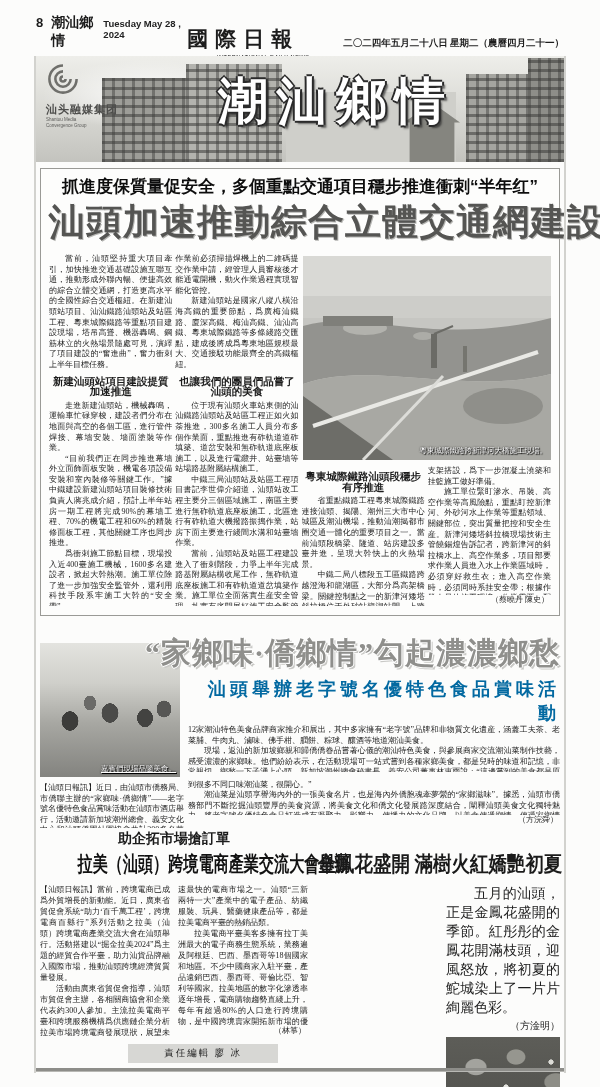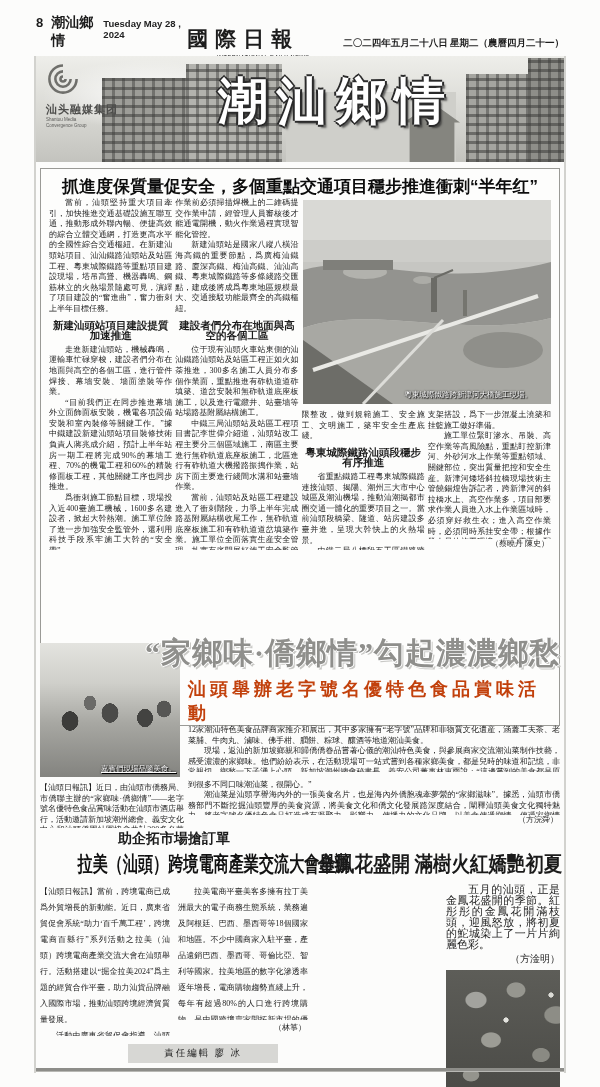--- a/index.html
+++ b/index.html
@@ -30,81 +30,81 @@
   .cloud{position:absolute;left:6px;top:4px;width:220px;height:70px;
          background:radial-gradient(closest-side,rgba(255,255,255,.95),rgba(255,255,255,0));}
   .mh-title{position:absolute;left:160px;top:12px;width:280px;text-align:center;font-size:50px;
             font-weight:bold;letter-spacing:9px;color:#fff;white-space:nowrap;
             text-shadow:-2px 0 #2a2a2a,2px 0 #2a2a2a,0 -2px #2a2a2a,0 2px #2a2a2a,3px 3px 2px rgba(40,40,40,.7);}
   .mh-logo{position:absolute;left:10px;top:6px;width:96px;text-align:left;}
   .mh-logo-cn{font-size:11px;font-weight:bold;color:#4e4e4c;letter-spacing:1px;margin-top:2px;}
   .mh-logo-en{font-size:4.5px;color:#5c5c5a;font-family:"Liberation Sans",sans-serif;line-height:5.5px;}
 
   
-  .main-box{position:absolute;left:40px;top:168px;width:520px;height:558px;border:1px solid #9a9a96;
+  .main-box{position:absolute;left:40px;top:168px;width:520px;height:448px;border:1px solid #9a9a96;
             background:#fdfdfc;padding:6px 8px 0;}
   .kicker{text-align:center;font-size:17px;font-weight:bold;font-family:"Liberation Sans",sans-serif;
           white-space:nowrap;color:#0d0d0d;}
   .main-headline{text-align:center;font-size:36px;font-weight:bold;letter-spacing:1px;color:#555553;
                  white-space:nowrap;margin:1px 0 7px;text-shadow:1px 1px 0 #b5b5b2;}
   .mcols{position:relative;display:flex;gap:3px;height:352px;}
   .mcol{flex:1 1 0;overflow:hidden;font-size:8px;line-height:10.6px;text-align:justify;display:flex;flex-direction:column;}
   .mcol p{margin:0;text-indent:2em;}
   .mcol p.cont{text-indent:0;}
   .mcol p.fill{flex:1 1 auto;overflow:hidden;}
   .colsub{font-size:10.5px;font-weight:bold;font-family:"Liberation Sans",sans-serif;text-align:center;
           margin:5px 0 4px;flex:0 0 auto;}
   .spacer{flex:0 0 auto;height:212px;}
   .byline{text-align:right;font-size:8px;flex:0 0 auto;padding-right:2px;}
   .mphoto{position:absolute;top:2px;right:0;width:248px;height:204px;background:#c8c8c5;overflow:hidden;}
-  .photo-cap{position:absolute;right:19px;bottom:4px;font-size:7.5px;color:#fff;
+  .photo-cap{position:absolute;right:4px;bottom:4px;font-size:7.5px;color:#fff;
              text-shadow:0 0 2px #000,1px 1px 1px #000;}
 
   
   .food{position:absolute;left:40px;top:613px;width:520px;height:215px;}
   .fphoto{position:absolute;left:0;top:30px;width:140px;height:134px;overflow:hidden;
           background:
            radial-gradient(14px 16px at 30px 78px,#3c3c3a 60%,transparent 61%),
            radial-gradient(14px 16px at 70px 70px,#4a4a48 60%,transparent 61%),
            radial-gradient(13px 15px at 105px 75px,#434341 60%,transparent 61%),
            radial-gradient(12px 14px at 124px 66px,#565654 60%,transparent 61%),
            radial-gradient(10px 12px at 50px 60px,#6a6a68 60%,transparent 61%),
            linear-gradient(#e3e3df 0%,#cfcfca 30%,#a7a7a2 60%,#83837f 100%);}
   .food-headline{position:absolute;right:0;top:20px;white-space:nowrap;font-size:30px;font-weight:bold;
                  color:#8f8f8c;letter-spacing:1px;
                  text-shadow:-1px 0 #fff,1px 0 #fff,0 -1px #fff,0 1px #fff,2px 2px 0 #c9c9c6;}
-  .food-subhead{position:absolute;left:148px;right:0;top:64px;text-align:left;font-size:18px;
-                font-weight:bold;letter-spacing:4px;color:#c2410c;}
+  .food-subhead{position:absolute;left:148px;right:0;top:64px;text-align:right;font-size:18px;
+                font-weight:bold;letter-spacing:4px;color:#0369a1;}
   .food-intro{position:absolute;left:0;top:170px;width:144px;height:45px;overflow:hidden;
               font-size:8px;line-height:10.6px;text-align:justify;}
   .fcols{position:absolute;left:148px;right:0;top:112px;bottom:2px;display:flex;gap:8px;flex-direction:column;}
   .fcol{flex:1 1 0;overflow:hidden;font-size:8px;line-height:10.6px;text-align:justify;display:flex;flex-direction:column;}
   .fcol p{margin:0;text-indent:2em;}
   .fcol p.cont{text-indent:0;}
   .fcol p.fill{flex:1 1 auto;overflow:hidden;}
 
   
   .bottom{position:absolute;left:40px;top:830px;width:520px;height:236px;}
   .lamei{position:absolute;left:0;top:0;width:268px;}
   .lamei-kicker{text-align:center;font-size:14px;font-weight:bold;font-family:"Liberation Sans",sans-serif;}
   .lamei-headline{text-align:center;font-size:21px;font-weight:bold;font-family:"Liberation Sans",sans-serif;
                   white-space:nowrap;transform:scaleX(.72);transform-origin:center;margin:2px 0 6px;color:#111;}
   .lcols{display:flex;gap:8px;height:152px;}
-  .lcol{flex:1 1 0;overflow:hidden;font-size:8px;line-height:16px;text-align:justify;display:flex;flex-direction:column;}
+  .lcol{flex:1 1 0;overflow:hidden;font-size:8px;line-height:11px;text-align:justify;display:flex;flex-direction:column;}
   .lcol p{margin:0;text-indent:2em;}
   .lcol p.cont{text-indent:0;}
   .lcol p.fill{flex:1 1 auto;overflow:hidden;}
   .editor-box{margin:8px 0 0 88px;width:150px;background:#d7d7d4;text-align:center;
               font-size:9.5px;padding:3px 0;letter-spacing:2px;}
 
   .flower{position:absolute;left:262px;top:20px;width:258px;}
   .flower-headline{text-align:center;font-size:21px;font-weight:bold;white-space:nowrap;
                    transform:scaleX(.88);transform-origin:center;color:#1a1a1a;}
   .fl-grid{display:grid;grid-template-columns:140px 114px;gap:4px;margin-top:6px;}
-  .fl-text{font-size:11px;line-height:11px;text-align:justify;}
+  .fl-text{font-size:14px;line-height:19px;text-align:justify;}
   .fl-text p{margin:0;text-indent:2em;}
   .fl-byline{text-align:right;font-size:10px;margin-top:2px;}
   .photo-tree{grid-row:1/3;height:186px;overflow:hidden;
      background:
       radial-gradient(26px 30px at 20px 40px,#4f4f4b 55%,transparent 60%),
       radial-gradient(30px 26px at 80px 22px,#585854 55%,transparent 60%),
       radial-gradient(24px 24px at 60px 70px,#454542 55%,transparent 60%),
       radial-gradient(20px 20px at 100px 60px,#61615d 55%,transparent 60%),
       radial-gradient(5px 9px at 40px 140px,#2e2e2c 60%,transparent 65%),
       radial-gradient(5px 9px at 78px 143px,#39393б 0%,#39393 0%,#393936 60%,transparent 65%),
@@ -162,41 +162,41 @@
       </svg>
       <div class="mh-logo-cn">汕头融媒集团</div>
       <div class="mh-logo-en">Shantou Media</div>
       <div class="mh-logo-en">Convergence Group</div>
     </div>
     <div class="mh-title">潮汕鄉情</div>
   </div>
 
   <section class="main-box">
     <div class="kicker">抓進度保質量促安全，多個重點交通項目穩步推進衝刺“半年红”</div>
+    <h1 class="main-headline" style="margin-top:0;margin-bottom:7px;">汕頭加速推動綜合立體交通網建設</h1>
     <div class="mcols">
       <div class="mcol">
         <p>當前，汕頭堅持重大項目牽引，加快推進交通基礎設施互聯互通，推動形成外聯內暢、便捷高效的綜合立體交通網，打造更高水平的全國性綜合交通樞紐。在新建汕頭站項目、汕汕鐵路汕頭站及站區工程、粵東城際鐵路等重點項目建設現場，塔吊高聳、機器轟鳴、鋼筋林立的火熱場景隨處可見，演繹了項目建設的“奮進曲”，奮力衝刺上半年目標任務。</p>
         <div class="colsub">新建汕頭站項目建設提質加速推進</div>
         <p>走進新建汕頭站，機械轟鳴，運輸車忙碌穿梭，建設者們分布在地面與高空的各個工區，進行管件焊接、幕墻安裝、墻面塗裝等作業。</p>
         <p>“目前我們正在同步推進幕墻外立面飾面板安裝，機電各項設備安裝和室內裝修等關鍵工作。”據中鐵建設新建汕頭站項目裝修技術負責人蔣兆成介紹，預計上半年站房一期工程將完成90%的幕墻工程、70%的機電工程和60%的精裝修面板工程，其他關鍵工序也同步推進。</p>
         <p>爲衝刺施工節點目標，現場投入近400臺施工機械，1600多名建設者，掀起大幹熱潮。施工單位除了進一步加強安全監管外，還利用科技手段系牢施工大幹的“安全帶”。</p>
         <p class="fill">該項目安全總監陳錫海告訴記者，現場機械防護采用網格化管理，按樓層分成13個網格區域，各網格員對區域內機械使用安全實行有效監督，從而提升機械安全操作水平。項目制定了“12111”動火管理制度——現場嚴格落實“1”個動火點、“2”個人即動火人和看火人、“1”個接火鬥、“1”組滅火器、“1”桶水，每個環節環環相扣，每一步都必不可少。同時，還爲傳統焊機安裝芯片，每次</p>
       </div>
       <div class="mcol">
         <p class="cont">作業前必須掃描焊機上的二維碼提交作業申請，經管理人員審核後才能通電開機，動火作業過程實現智能化管控。</p>
         <p>新建汕頭站是國家八縱八橫沿海高鐵的重要節點，爲廣梅汕鐵路、廈深高鐵、梅汕高鐵、汕汕高鐵、粵東城際鐵路等多條綫路交匯點，建成後將成爲粵東地區規模最大、交通接駁功能最齊全的高鐵樞紐。</p>
-        <div class="colsub">建設者們分布在地面與高空的各個工區</div>
+        <div class="colsub">也讓我們的團員們品嘗了汕頭的美食</div>
         <p>位于現有汕頭火車站東側的汕汕鐵路汕頭站及站區工程正如火如荼推進，300多名施工人員分布多個作業面，重點推進有砟軌道道砟填築、道岔安裝和無砟軌道底座板施工，以及進行電纜井、站臺墻等站場路基附屬結構施工。</p>
         <p>中鐵三局汕頭站及站區工程項目書記李世偉介紹道，汕頭站改工程主要分三個區域施工，南區主要進行無砟軌道底座板施工，北區進行有砟軌道大機撥路振搗作業，站房下面主要進行綫間水溝和站臺墻作業。</p>
         <p>當前，汕頭站及站區工程建設進入了衝刺階段，力爭上半年完成路基附屬結構收尾工作，無砟軌道底座板施工和有砟軌道道岔填築作業。施工單位全面落實生産安全管理，扎實有序開展好施工安全監管工作。</p>
         <p class="fill">“現場安全生產工作是重中之重，我們時刻緊抓安全生産這根弦，保障現場作業環境安全，扎實做好項目建設。”據李世偉介紹，項目部對所有進場施工人員進行專業的安全生産教育和培訓，對施工人員作業內容的安全風險點進行排查、梳理、確認，進行安全交底；每個作業區域隨時有安全監督和檢查人員。每周會舉行例會，對所有現場負責人和代表人員進行安全生産的案例培訓，周</p>
       </div>
       <div class="mcol">
         <div class="spacer"></div>
-        <p class="cont">限整改，做到規範施工、安全施工、文明施工，築牢安全生產底綫。</p>
         <div class="colsub">粵東城際鐵路汕頭段穩步有序推進</div>
         <p>省重點鐵路工程粵東城際鐵路連接汕頭、揭陽、潮州三大市中心城區及潮汕機場，推動汕潮揭都市圈交通一體化的重要項目之一。當前汕頭段橋梁、隧道、站房建設多臺并進，呈現大幹快上的火熱場景。</p>
         <p class="fill">中鐵二局八標段五工區鐵路跨越澄海和龍湖區，大部分爲高架橋梁。關鍵控制點之一的新津河矮塔斜拉橋位于外砂站龍湖站間，上跨新津河道，目前正在推進70號主墩0號塊鋼筋綁扎，71號主墩0號塊</p>
       </div>
       <div class="mcol">
         <div class="spacer"></div>
         <p class="cont">支架搭設，爲下一步混凝土澆築和挂籃施工做好準備。</p>
         <p class="fill">施工單位緊盯滲水、吊裝、高空作業等高風險點，重點盯控新津河、外砂河水上作業等重點領域、關鍵部位，突出質量把控和安全生産。新津河矮塔斜拉橋現場技術主管饒錫煌告訴記者，跨新津河的斜拉橋水上、高空作業多，項目部要求作業人員進入水上作業區域時，必須穿好救生衣；進入高空作業時，必須同時系挂安全帶；根據作業人員的施工環境、作業需要，配足配齊勞保用品。“通過落實落細安全生産措施，規範作業流程，強化項目建設現場管理，安全穩步推進項目建設。”</p>
         <div class="byline">（蔡曉丹 陳史）</div>
       </div>
@@ -248,20 +248,21 @@
     <div class="lamei">
       <div class="lamei-kicker">助企拓市場搶訂單</div>
       <div class="lamei-headline">拉美（汕頭）跨境電商產業交流大會舉辦</div>
       <div class="lcols">
         <div class="lcol">
           <p class="cont">【汕頭日報訊】當前，跨境電商已成爲外貿增長的新動能。近日，廣東省貿促會系統“助力‘百千萬工程’，跨境電商百縣行”系列活動之拉美（汕頭）跨境電商產業交流大會在汕頭舉行。活動搭建以“掘金拉美2024”爲主題的經貿合作平臺，助力汕貨品牌融入國際市場，推動汕頭跨境經濟貿質量發展。</p>
           <p>活動由廣東省貿促會指導，汕頭市貿促會主辦，各相關商協會和企業代表約300人參加。主流拉美電商平臺和跨境服務機構爲供應鏈企業分析拉美市場跨境電商發展現狀，展望未來發展方向，助力汕頭“三新兩特一大”產業中的電子信息、針織服裝、玩具禮品、醫藥健康等熱銷品類快速進駐拉美電商平臺，搶抓訂單。</p>
           <p class="fill">拉丁美洲地區地緣遼闊，是全球增</p>
         </div>
         <div class="lcol">
+          <p class="cont">速最快的電商市場之一。汕頭“三新兩特一大”產業中的電子產品、紡織服裝、玩具、醫藥健康產品等，都是拉美電商平臺的熱銷品類。</p>
           <p class="fill">拉美電商平臺美客多擁有拉丁美洲最大的電子商務生態系統，業務遍及阿根廷、巴西、墨西哥等18個國家和地區。不少中國商家入駐平臺，產品遠銷巴西、墨西哥、哥倫比亞、智利等國家。拉美地區的數字化滲透率逐年增長，電商購物趨勢直綫上升，每年有超過80%的人口進行跨境購物，是中國跨境賣家開拓新市場的優先選項之一。目前平臺上已經有不少汕頭賣家入駐，主要銷售魔方、玩具車等，都取得不錯的銷量。</p>
           <div class="byline">（林箏）</div>
         </div>
       </div>
       <div class="editor-box">責任編輯 廖 冰</div>
     </div>
 
     <div class="flower">
       <div class="flower-headline">金鳳花盛開 滿樹火紅嬌艷初夏</div>
       <div class="fl-grid">

